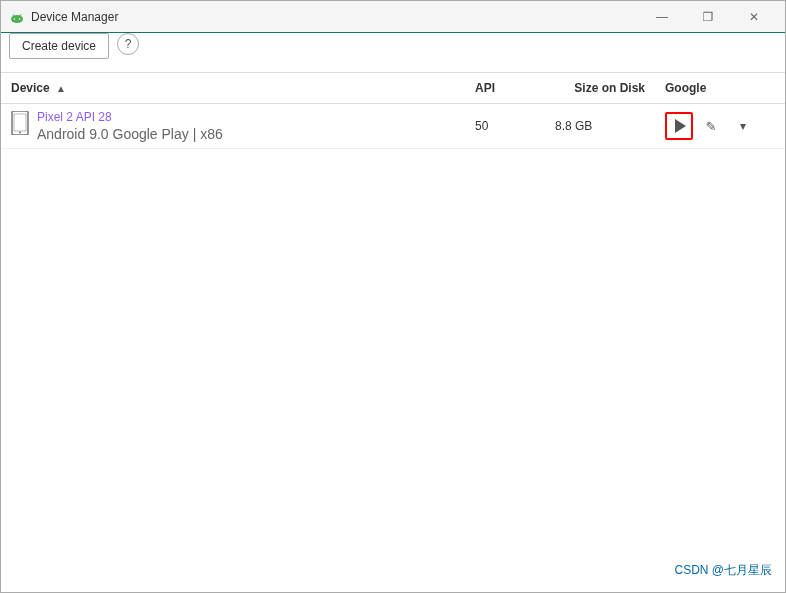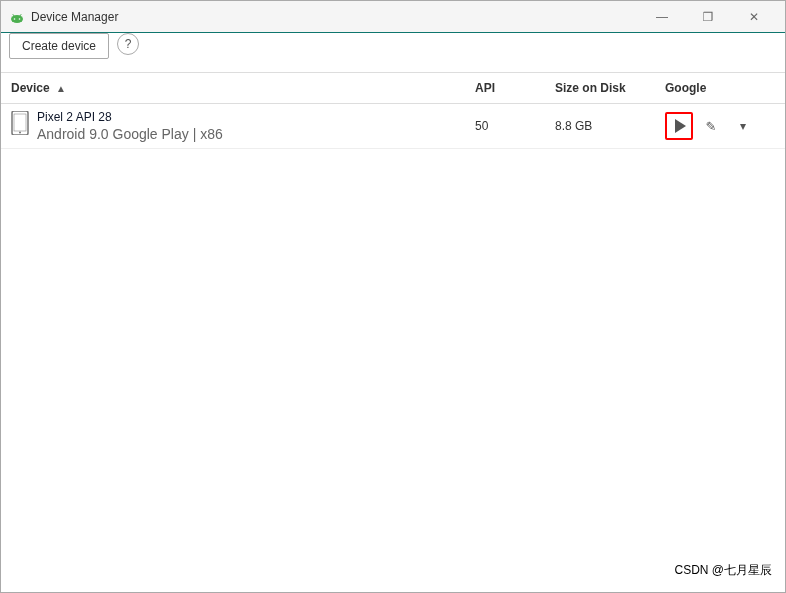--- a/index.html
+++ b/index.html
@@ -133,21 +133,21 @@
       width: auto;
     }
 
     thead th.col-api {
       width: 80px;
       text-align: left;
     }
 
     thead th.col-size {
       width: 110px;
-      text-align: left;
+      text-align: right;
     }
 
     thead th.col-actions {
       width: 130px;
       text-align: left;
     }
 
     .sort-arrow {
       font-size: 10px;
       margin-left: 3px;
@@ -180,21 +180,21 @@
 
     .device-info {
       display: flex;
       flex-direction: column;
       gap: 2px;
     }
 
     .device-name {
       font-size: 12px;
       font-weight: 500;
-      color: #0f172a;
+      color: #8b5cf6;
     }
 
     .device-desc {
       font-size: 14px;
       color: #666666;
     }
 
     .actions-cell {
       display: flex;
       align-items: center;
@@ -237,21 +237,21 @@
 
     .dropdown-icon {
       font-size: 12px;
     }
 
     .watermark {
       position: absolute;
       bottom: 14px;
       right: 14px;
       font-size: 12px;
-      color: #000000;
+      color: #0369a1;
     }
 
     .window-wrapper {
       position: relative;
       width: 786px;
       height: 593px;
     }
   </style>
 </head>
 <body>

